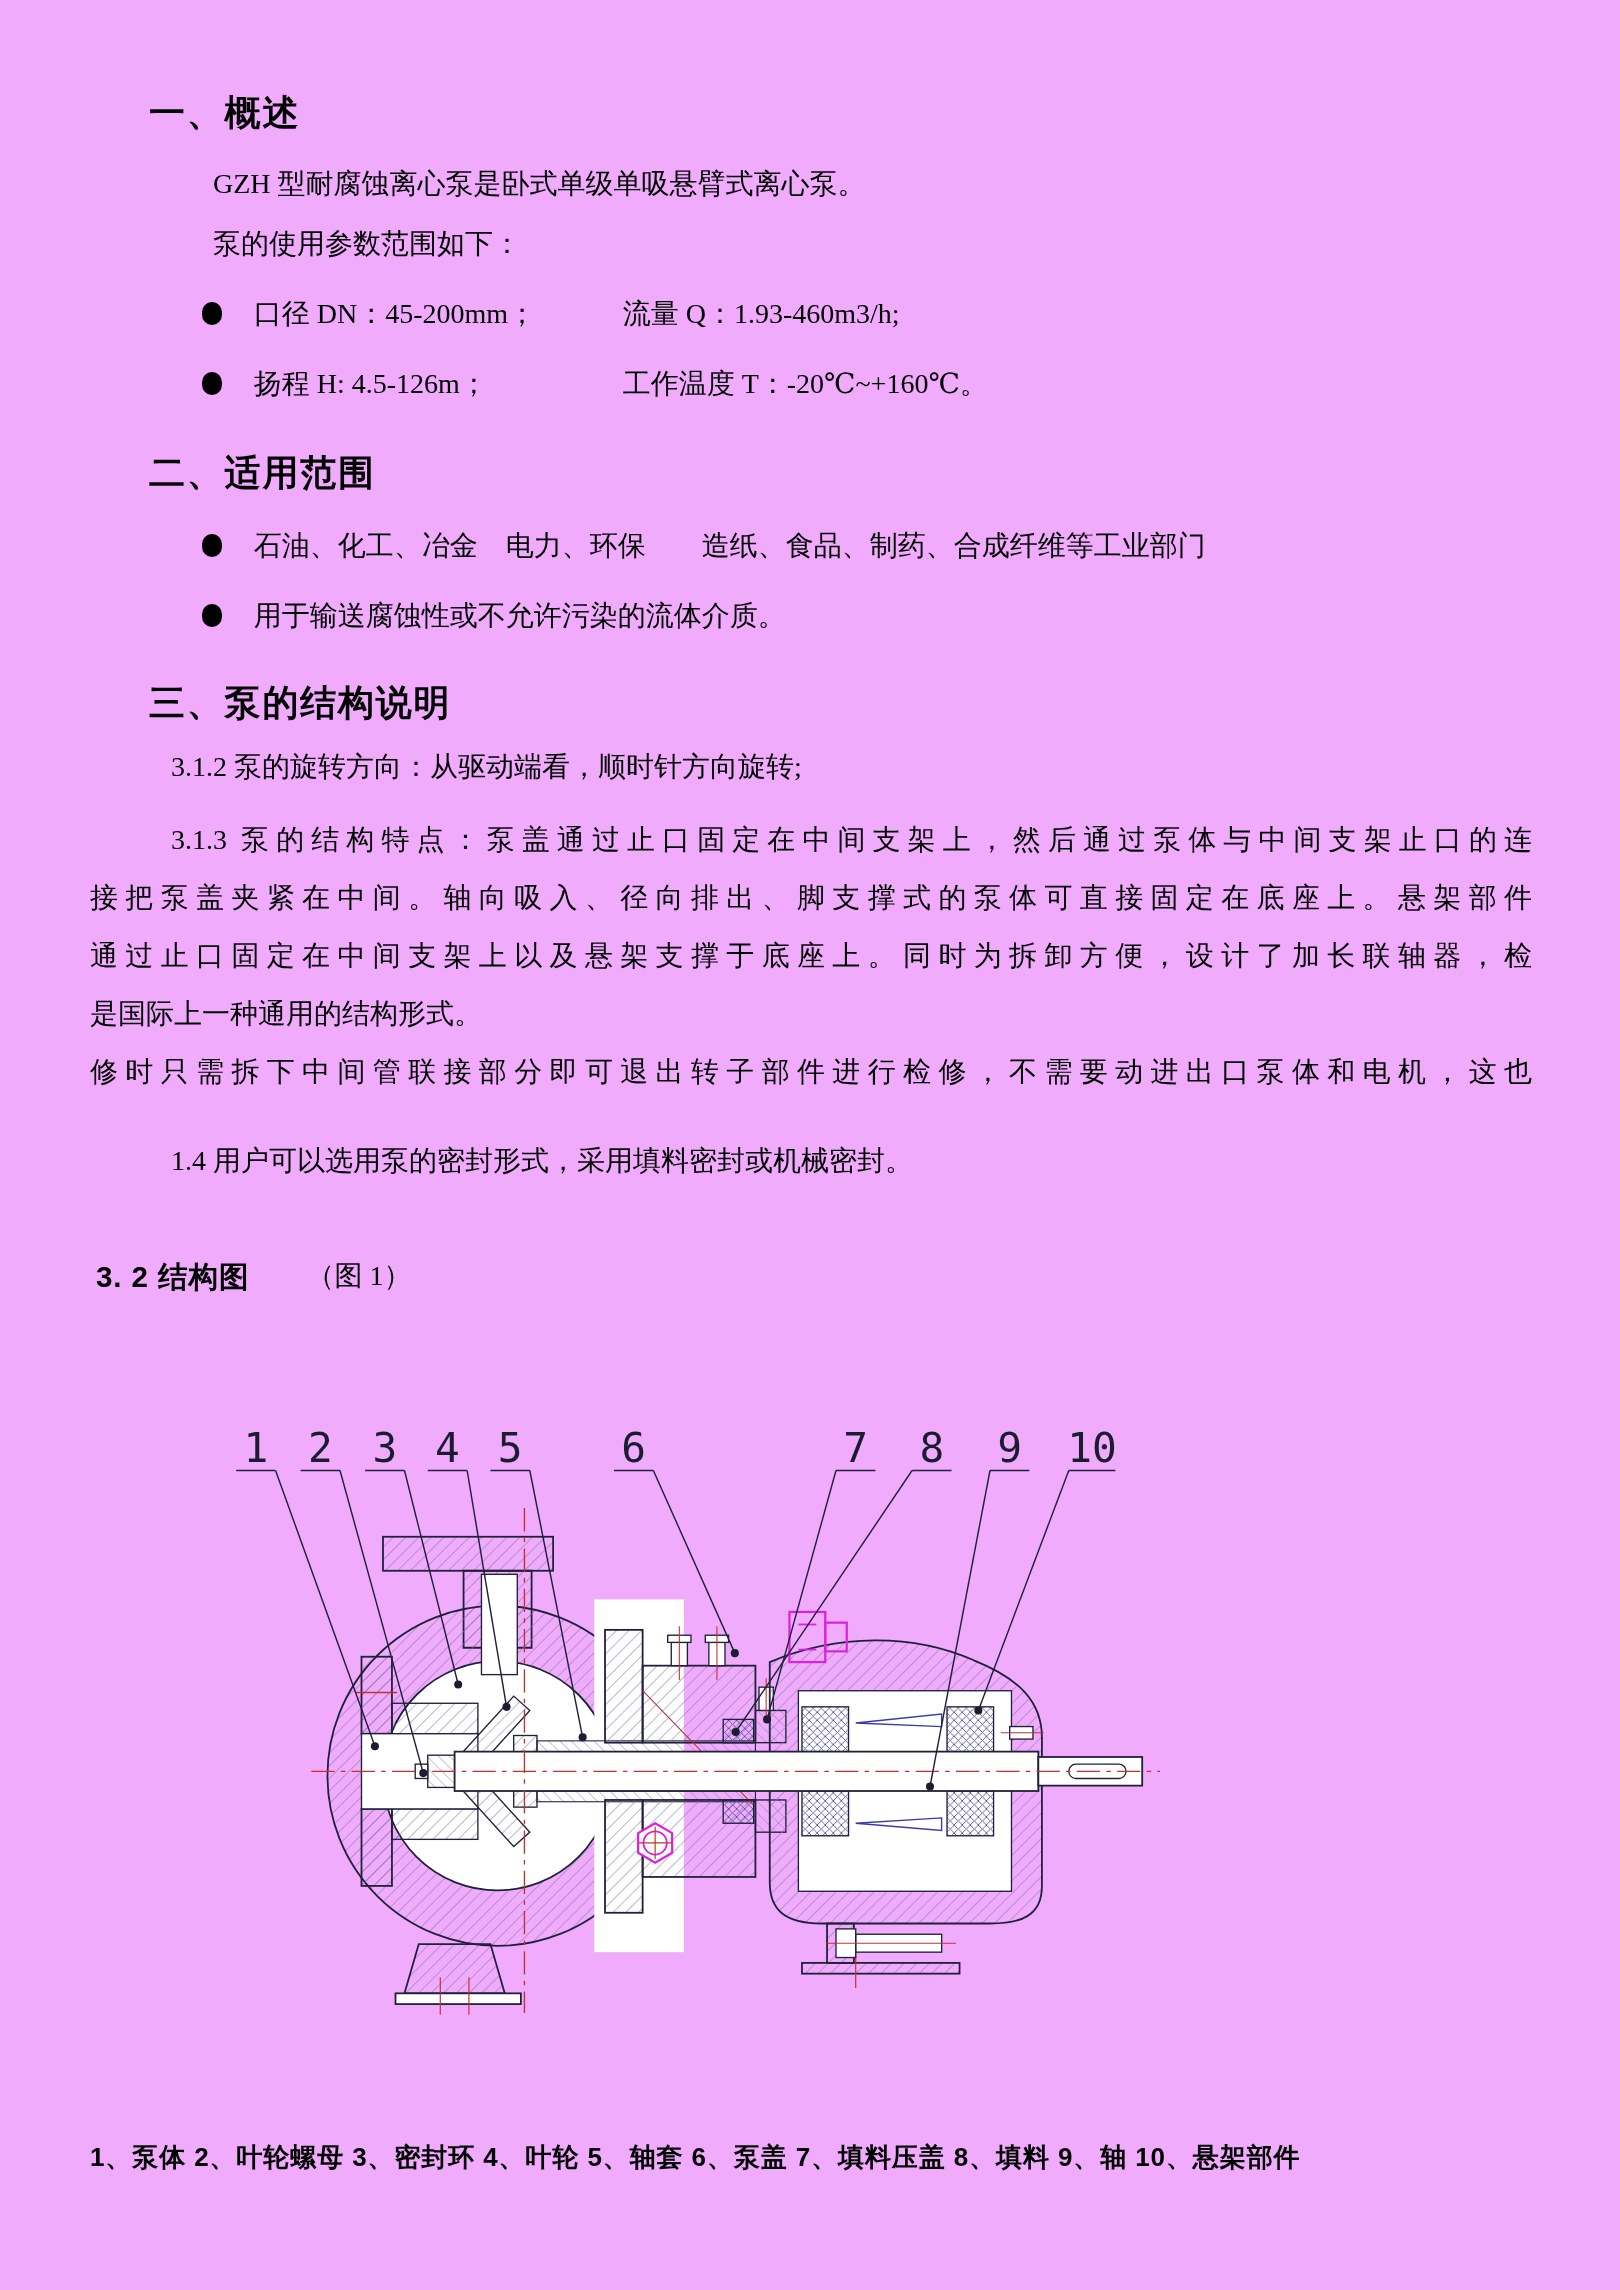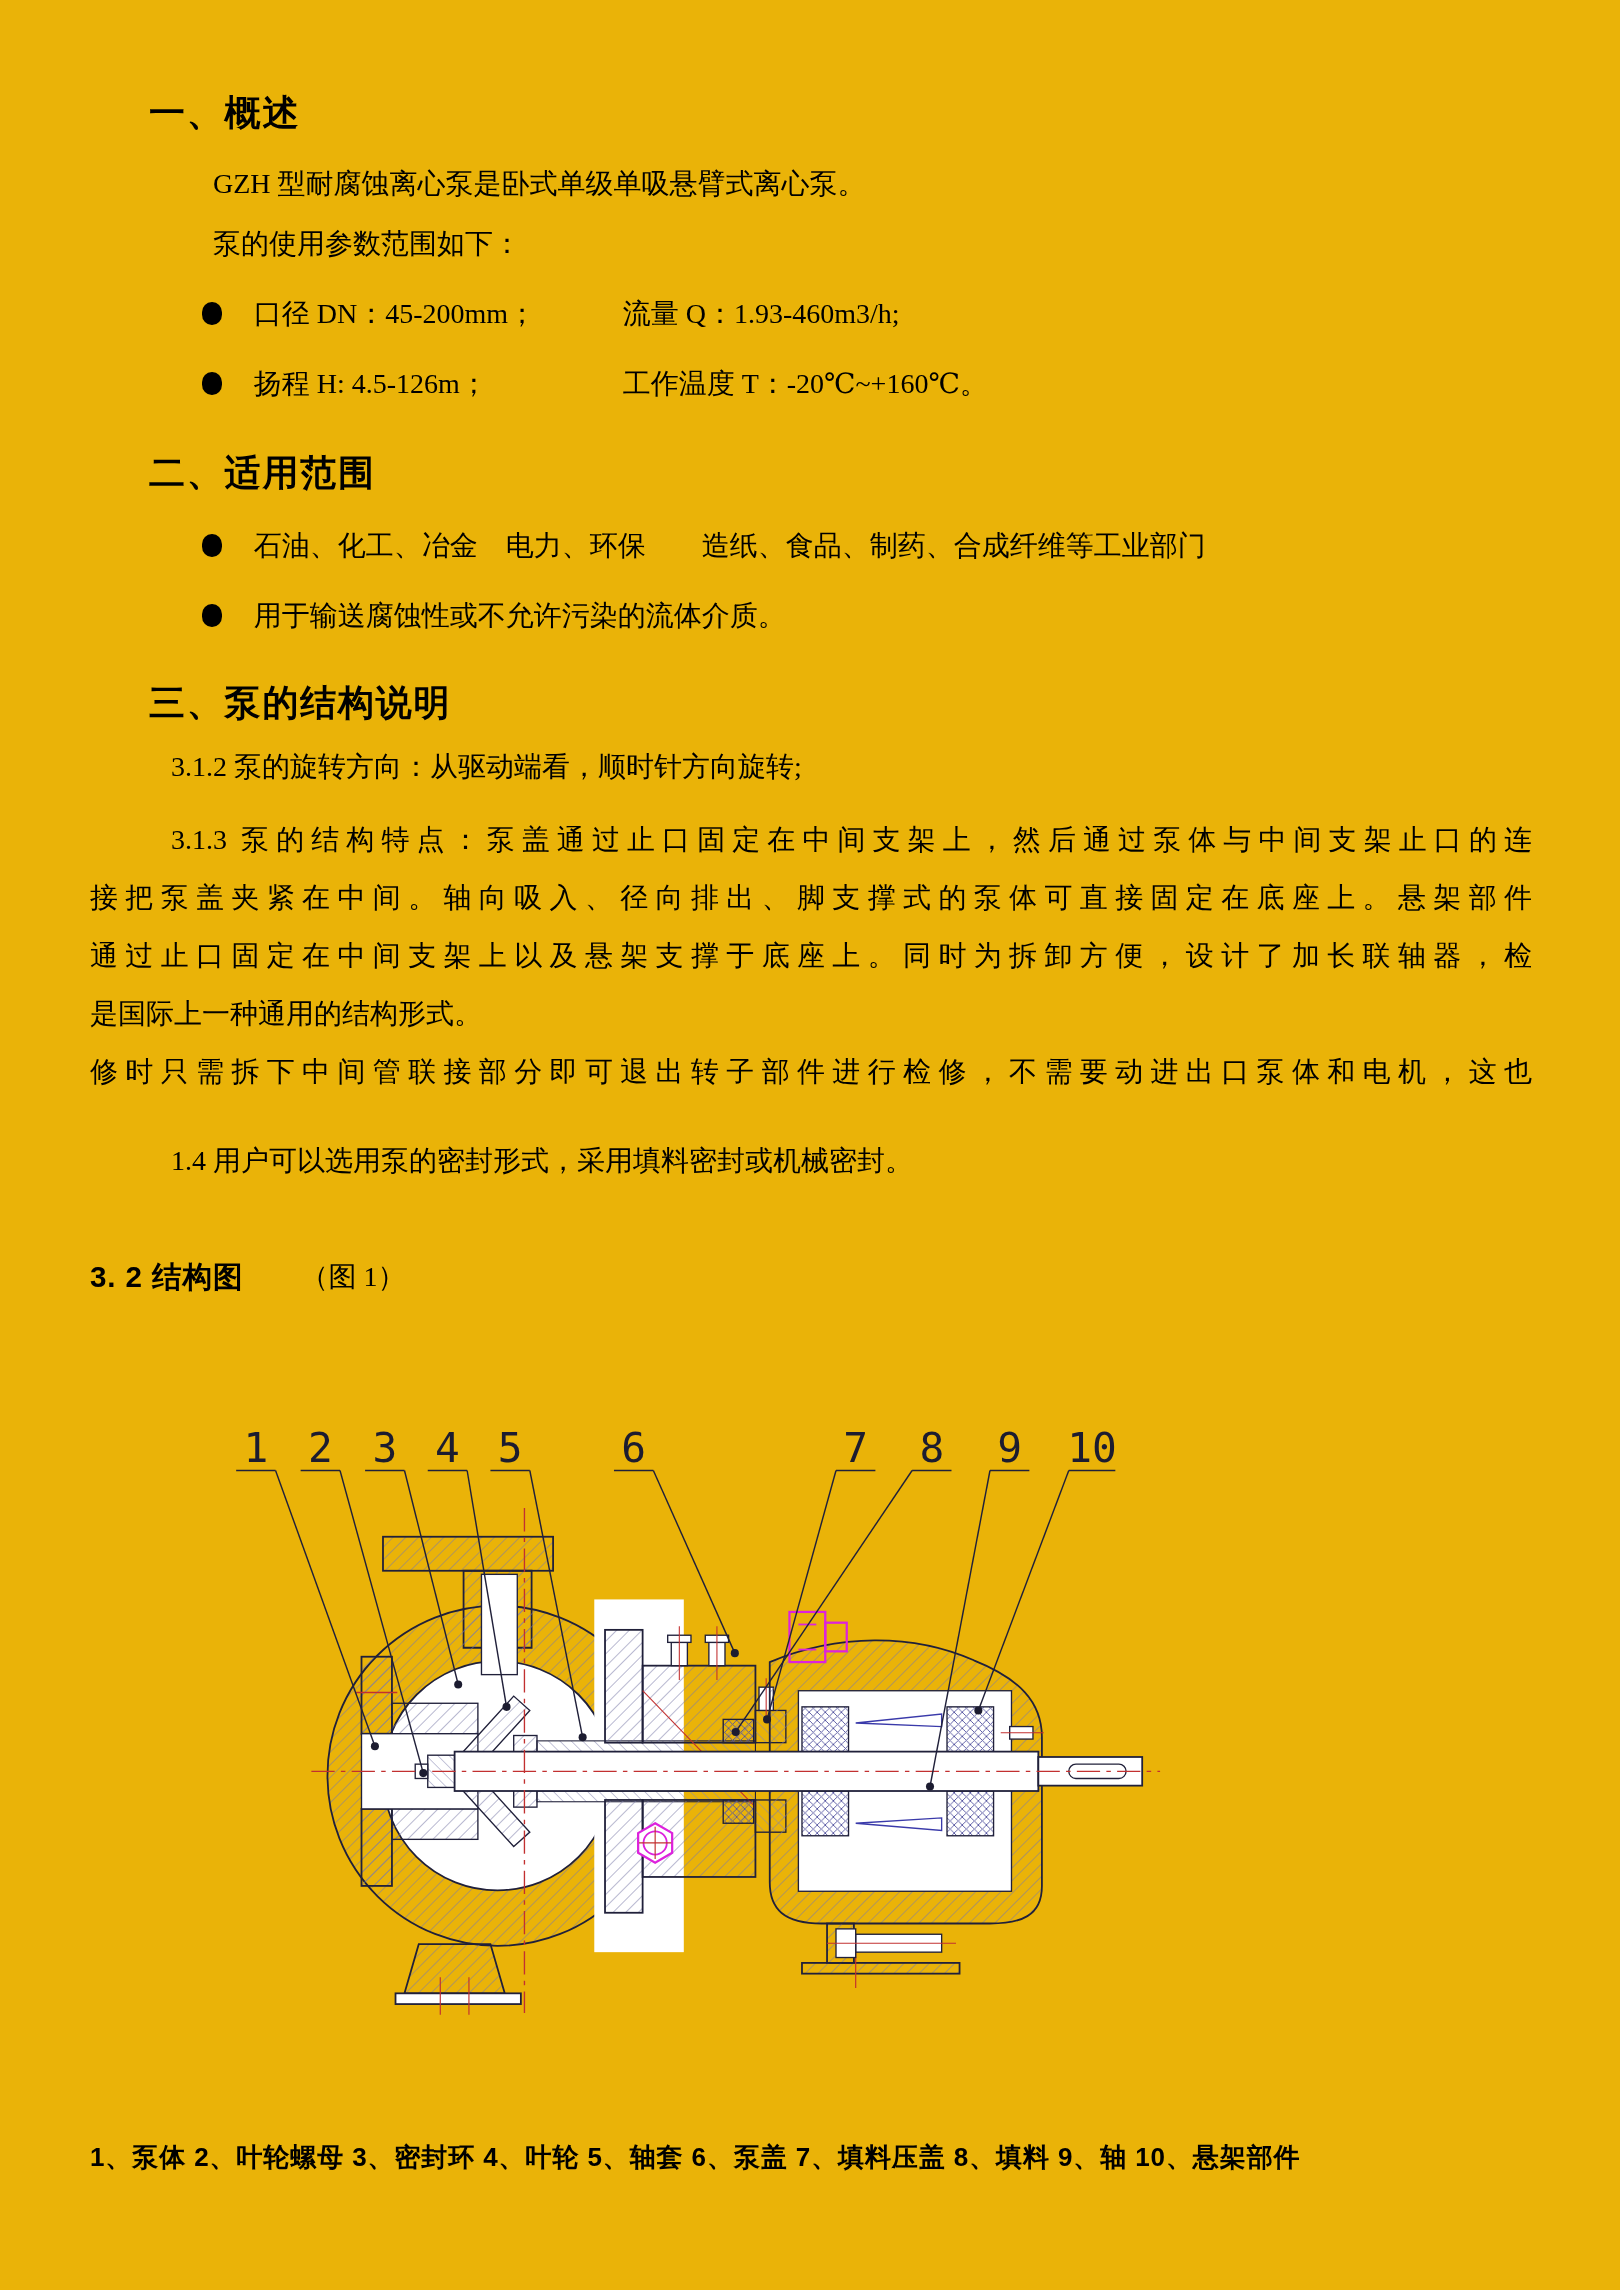--- a/index.html
+++ b/index.html
@@ -1,16 +1,16 @@
 <!DOCTYPE html>
 <html style="font-size:14.3px"><head>
 <meta charset="utf-8">
 <style>
   html,body{margin:0;padding:0;background:#ffffff;}
-  .page{position:relative;width:1620px;height:2291px;background:#eab308;color:#000;
+  .page{position:relative;width:1620px;height:2291px;background:#f0abfc;color:#000;
         font-family:"Liberation Serif","DejaVu Serif",serif;overflow:hidden;}
   .content{position:absolute;left:90px;top:0;width:1442px;}
   .h-major{font-family:"Liberation Sans","DejaVu Sans",sans-serif;font-weight:700;
            font-size:36px;line-height:45px;margin:0 0 0 59px;letter-spacing:1.8px;}
   .h1a{margin-top:90px;}
   .h2a{margin-top:47px;}
   .h3a{margin-top:45px;}
   .body-line{font-size:28px;line-height:38px;margin:0;}
   .indent1{padding-left:123px;}
   .mt38{margin-top:30px;}
@@ -20,21 +20,21 @@
        margin-right:32px;flex:0 0 auto;}
   .col1{width:369px;flex:0 0 auto;}
   .sub-bold{font-family:"Liberation Sans","DejaVu Sans",sans-serif;font-weight:700;
             font-size:29.6px;margin:38px 0 0 0;letter-spacing:0.9px;}
   .itm{font-size:28px;margin:23px 0 0 81px;}
   .para{margin-top:25px;width:1442px;}
   .para-line{font-size:28px;line-height:58px;margin:0;text-align:justify;text-align-last:justify;}
   .para-line.first{text-indent:81px;}
   .para-line.last{text-align:left;text-align-last:left;}
   .itm4{font-size:28px;margin:41px 0 0 81px;}
-  .fig-head{display:flex;align-items:center;gap:57px;margin-top:77px;}
+  .fig-head{display:flex;align-items:flex-start;gap:57px;margin-top:77px;margin-left:6px;}
   .fig-head-bold{font-family:"Liberation Sans","DejaVu Sans",sans-serif;font-weight:700;
                  font-size:29.6px;letter-spacing:0.9px;}
   .fig-head-note{font-size:28px;}
   .drawing-wrap{position:absolute;left:229px;top:1422px;width:949px;height:627px;}
   .caption{position:absolute;left:90px;top:2114px;width:1469px;
            font-family:"Liberation Sans","DejaVu Sans",sans-serif;font-weight:700;
            font-size:26px;letter-spacing:0.9px;}
   svg text.lbl{font-family:"DejaVu Sans Mono","Liberation Mono",monospace;
                font-size:46px;fill:#1c1c30;font-weight:400;}
 </style>

